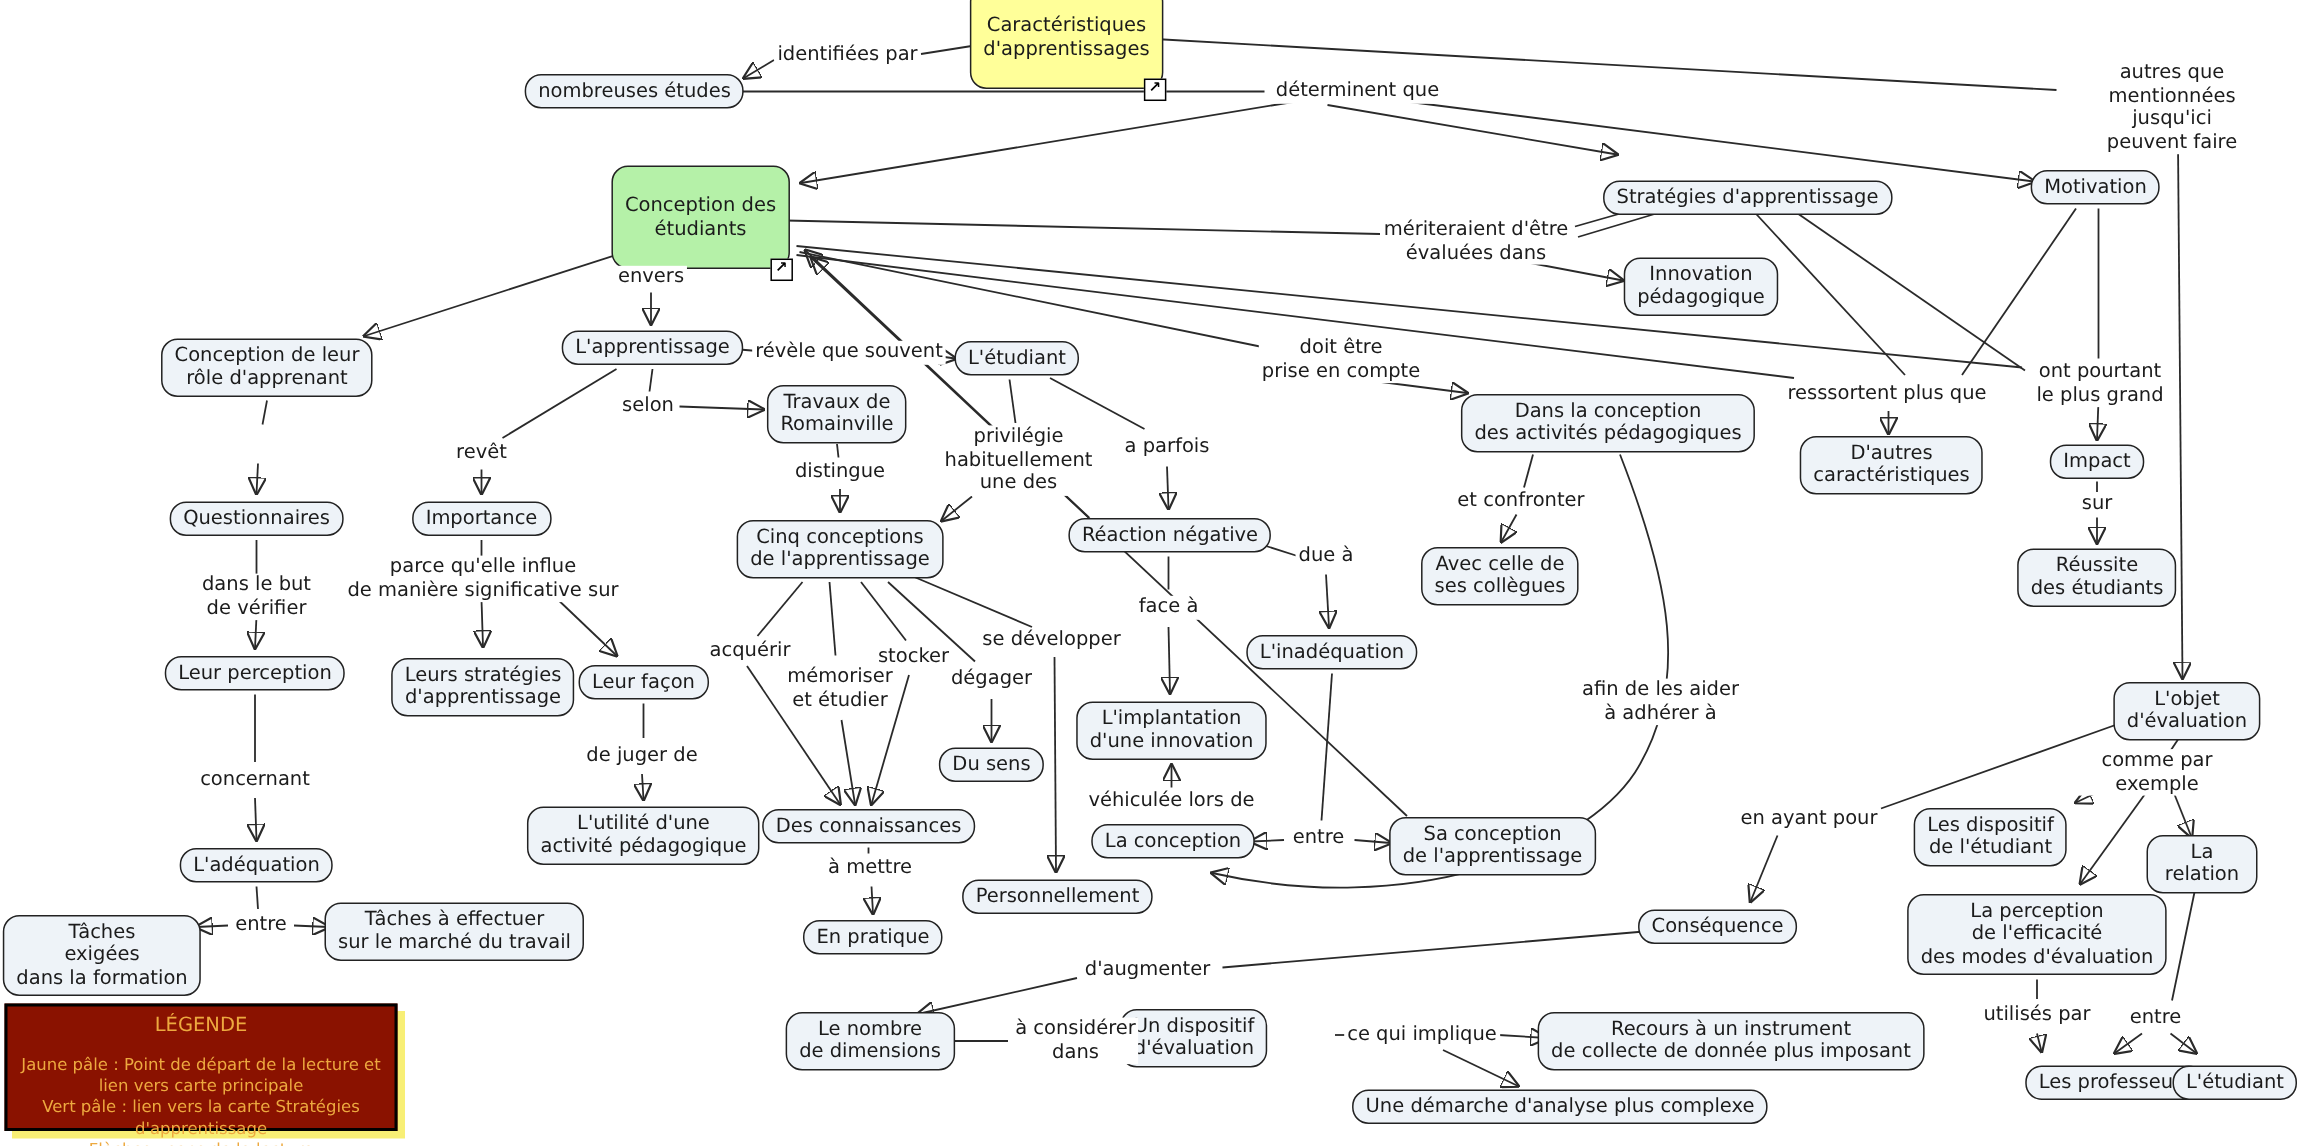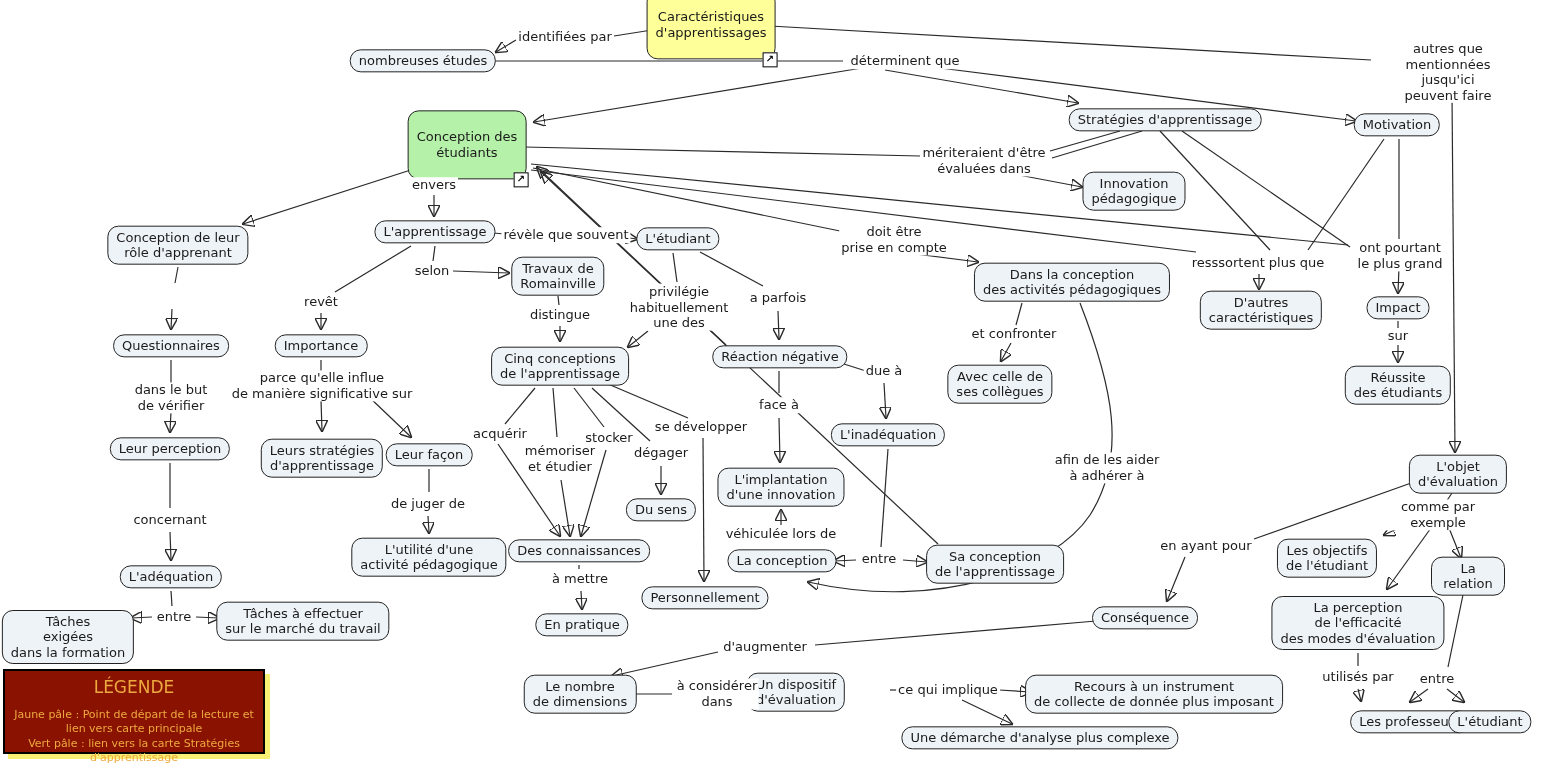--- a/index.html
+++ b/index.html
@@ -34,21 +34,21 @@
     font-size:13px;color:#1b1b1b;text-align:center;white-space:pre-line;
     background:#fff;padding:0 2px;line-height:1.2;
   }
   .legend{
     position:absolute;left:3px;top:669px;width:262px;height:85px;
     background:var(--legend-bg);border:2px solid #000;
     box-shadow:5px 5px 0 0 var(--legend-glow);
     color:var(--legend-text);text-align:center;font-size:11px;line-height:1.3;
     box-sizing:border-box;padding-top:5px;
   }
-  .legend-title{font-size:17px;margin-bottom:10px;}
+  .legend-title{font-size:13px;margin-bottom:10px;}
 </style>
 </head>
 <body>
 
 <div class="canvas">
 
   <svg class="edges" width="1542" height="764">
     <defs>
       <marker id="arr" viewBox="0 0 10 10" refX="9" refY="5" markerUnits="userSpaceOnUse" markerWidth="12" markerHeight="12" orient="auto">
         <path d="M0,0 L10,5 L0,10 z" fill="#1a1a1a" stroke="none"></path>
@@ -157,21 +157,21 @@
       <line x1="1447" y1="689" x2="1464" y2="702" marker-end="url(#arr)"></line>
     </g>
   </svg>
 
   <div class="node start" style="left:711px;top:25px">
     <span>Caractéristiques
 d'apprentissages</span>
     <span class="link-icon">↗</span>
   </div>
   <div class="node" style="left:423px;top:61px"><span>nombreuses études</span></div>
-  <div class="node" style="left:1165px;top:120px"><span>Stratégies d'apprentissage</span></div>
+  <div class="node" style="left:1165px;top:132px"><span>Stratégies d'apprentissage</span></div>
   <div class="node" style="left:1397px;top:125px"><span>Motivation</span></div>
   <div class="node green" style="left:467px;top:145px">
     <span>Conception des
 étudiants</span>
     <span class="link-icon">↗</span>
   </div>
   <div class="node" style="left:1134px;top:191px"><span>Innovation
 pédagogique</span></div>
   <div class="node" style="left:178px;top:245px"><span>Conception de leur
 rôle d'apprenant</span></div>
@@ -203,21 +203,21 @@
   <div class="node" style="left:661px;top:510px"><span>Du sens</span></div>
   <div class="node" style="left:781px;top:487px"><span>L'implantation
 d'une innovation</span></div>
   <div class="node" style="left:429px;top:557px"><span>L'utilité d'une
 activité pédagogique</span></div>
   <div class="node" style="left:579px;top:551px"><span>Des connaissances</span></div>
   <div class="node" style="left:782px;top:561px"><span>La conception</span></div>
   <div class="node" style="left:995px;top:564px"><span>Sa conception
 de l'apprentissage</span></div>
   <div class="node" style="left:171px;top:577px"><span>L'adéquation</span></div>
-  <div class="node" style="left:1327px;top:558px"><span>Les objectifs
+  <div class="node" style="left:1327px;top:558px"><span>Les dispositif
 de l'étudiant</span></div>
   <div class="node" style="left:1468px;top:576px"><span>La relation</span></div>
   <div class="node" style="left:68px;top:637px"><span>Tâches
 exigées
 dans la formation</span></div>
   <div class="node" style="left:303px;top:621px"><span>Tâches à effectuer
 sur le marché du travail</span></div>
   <div class="node" style="left:705px;top:598px"><span>Personnellement</span></div>
   <div class="node" style="left:582px;top:625px"><span>En pratique</span></div>
   <div class="node" style="left:1145px;top:618px"><span>Conséquence</span></div>

